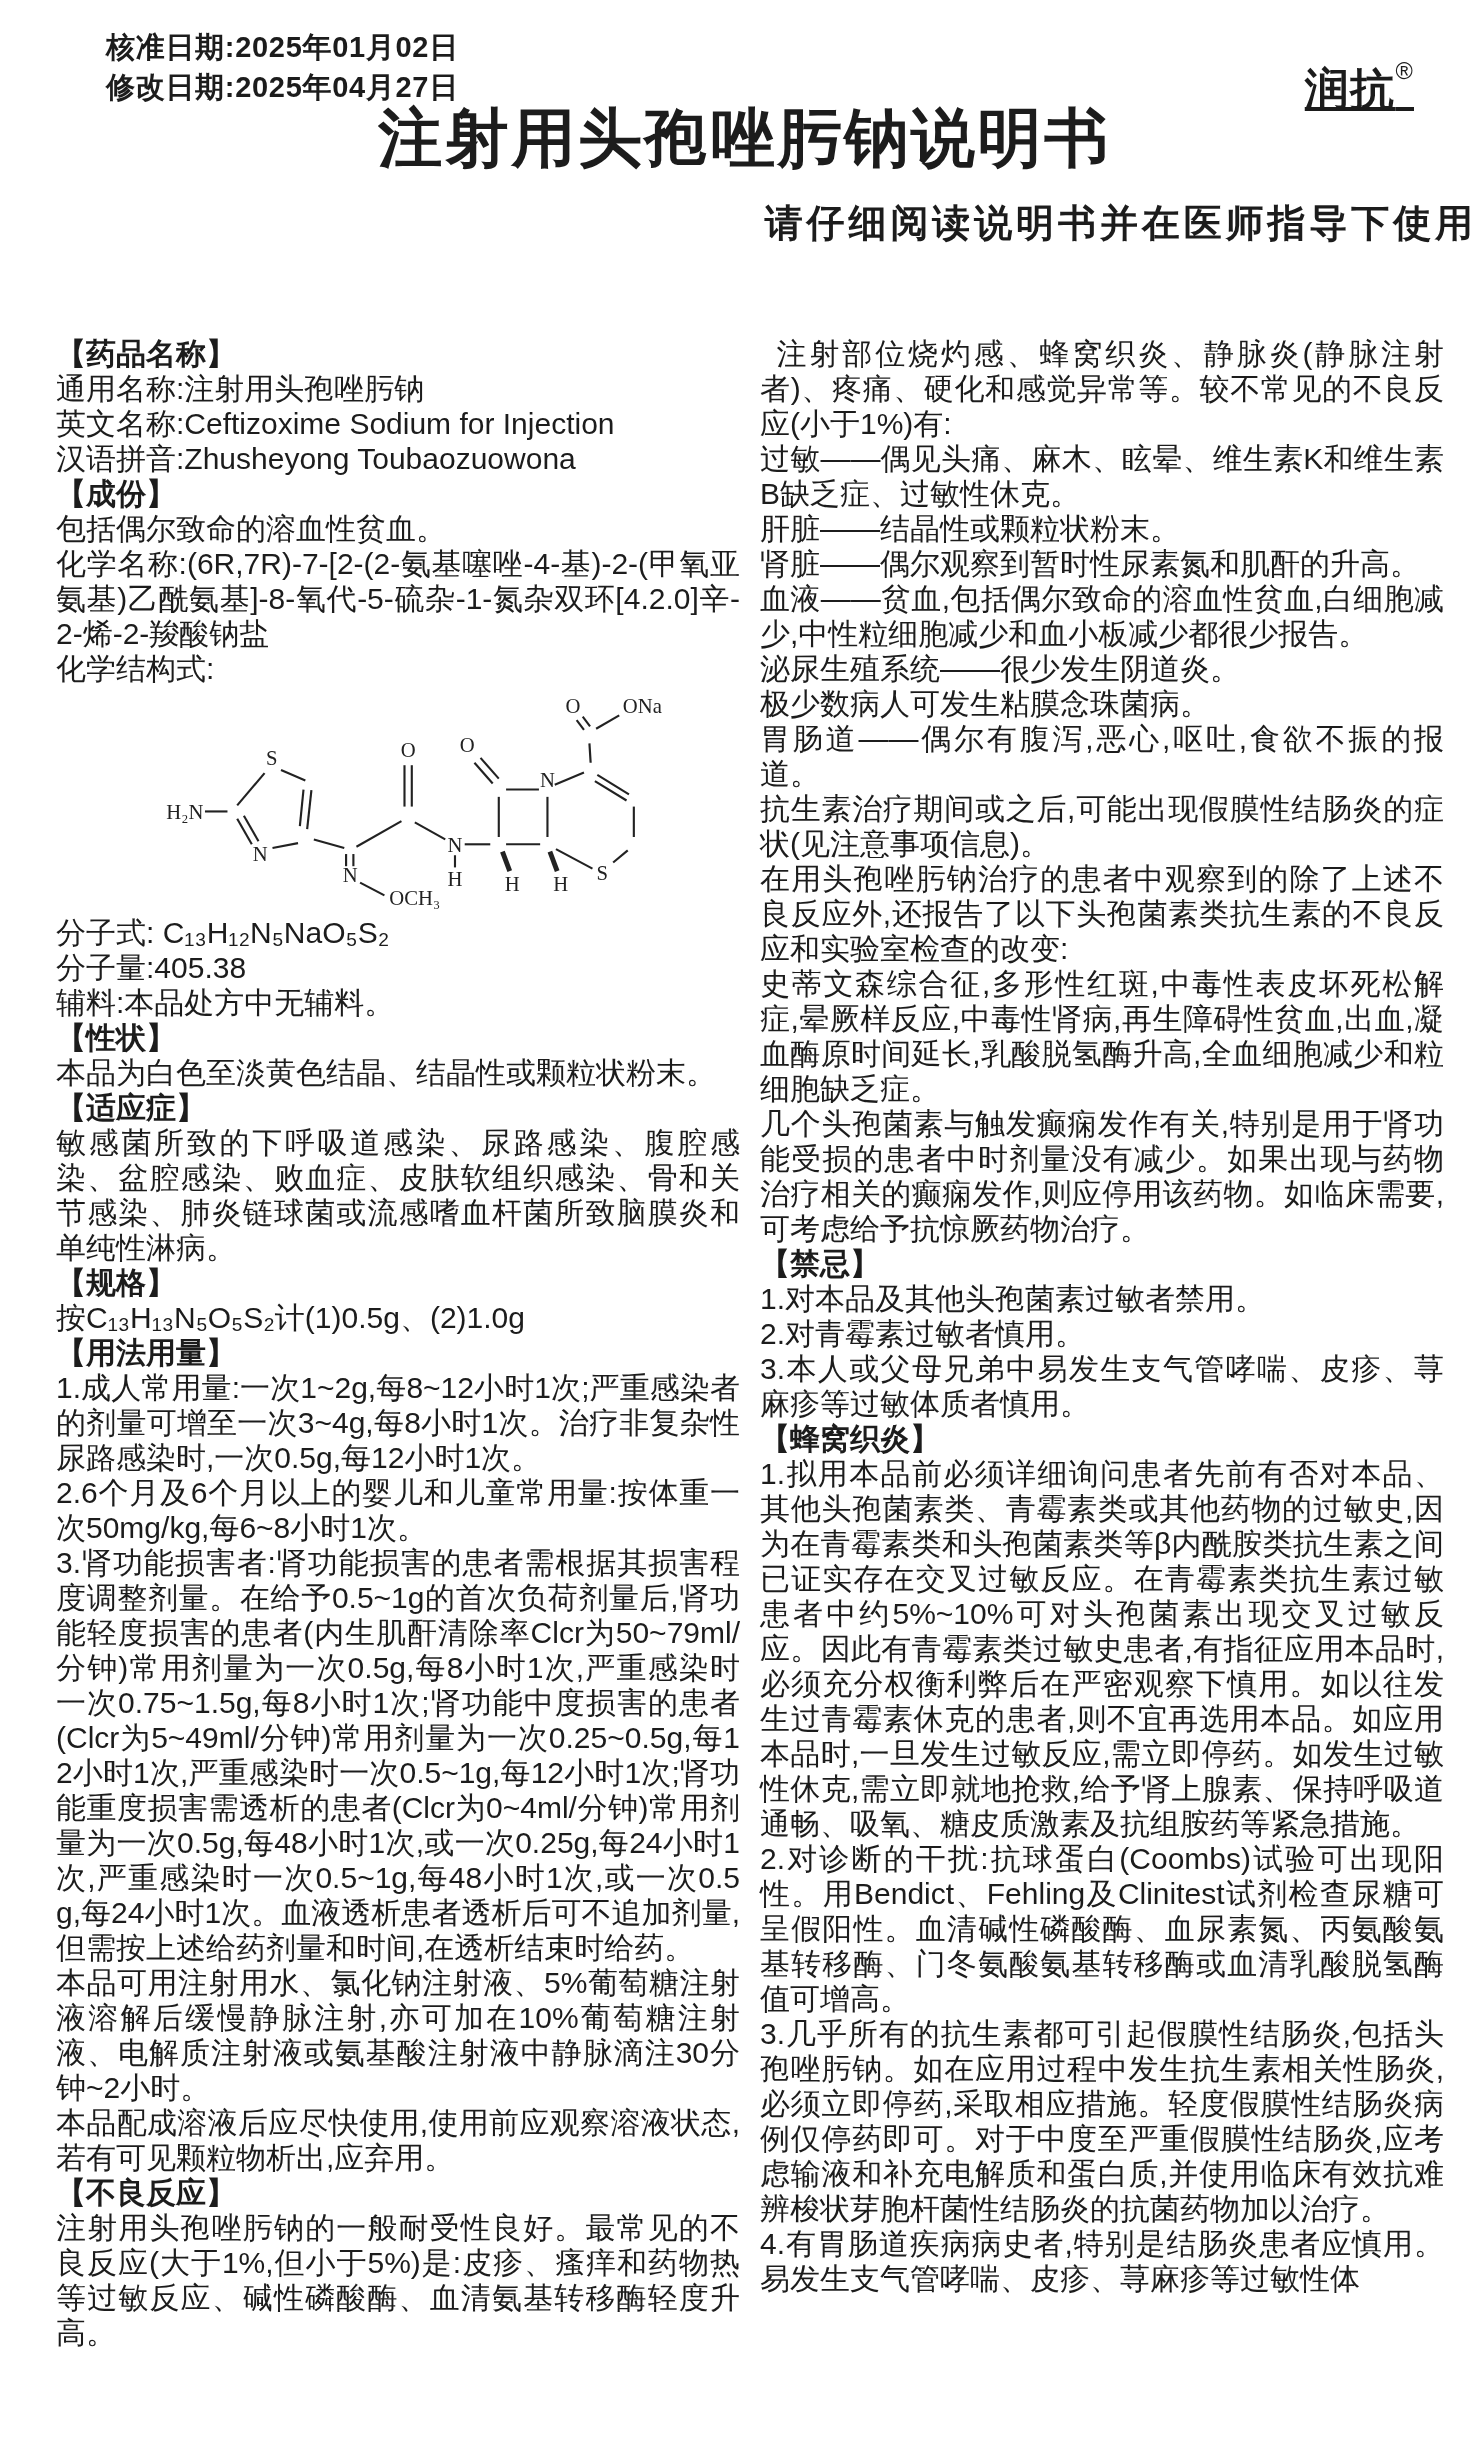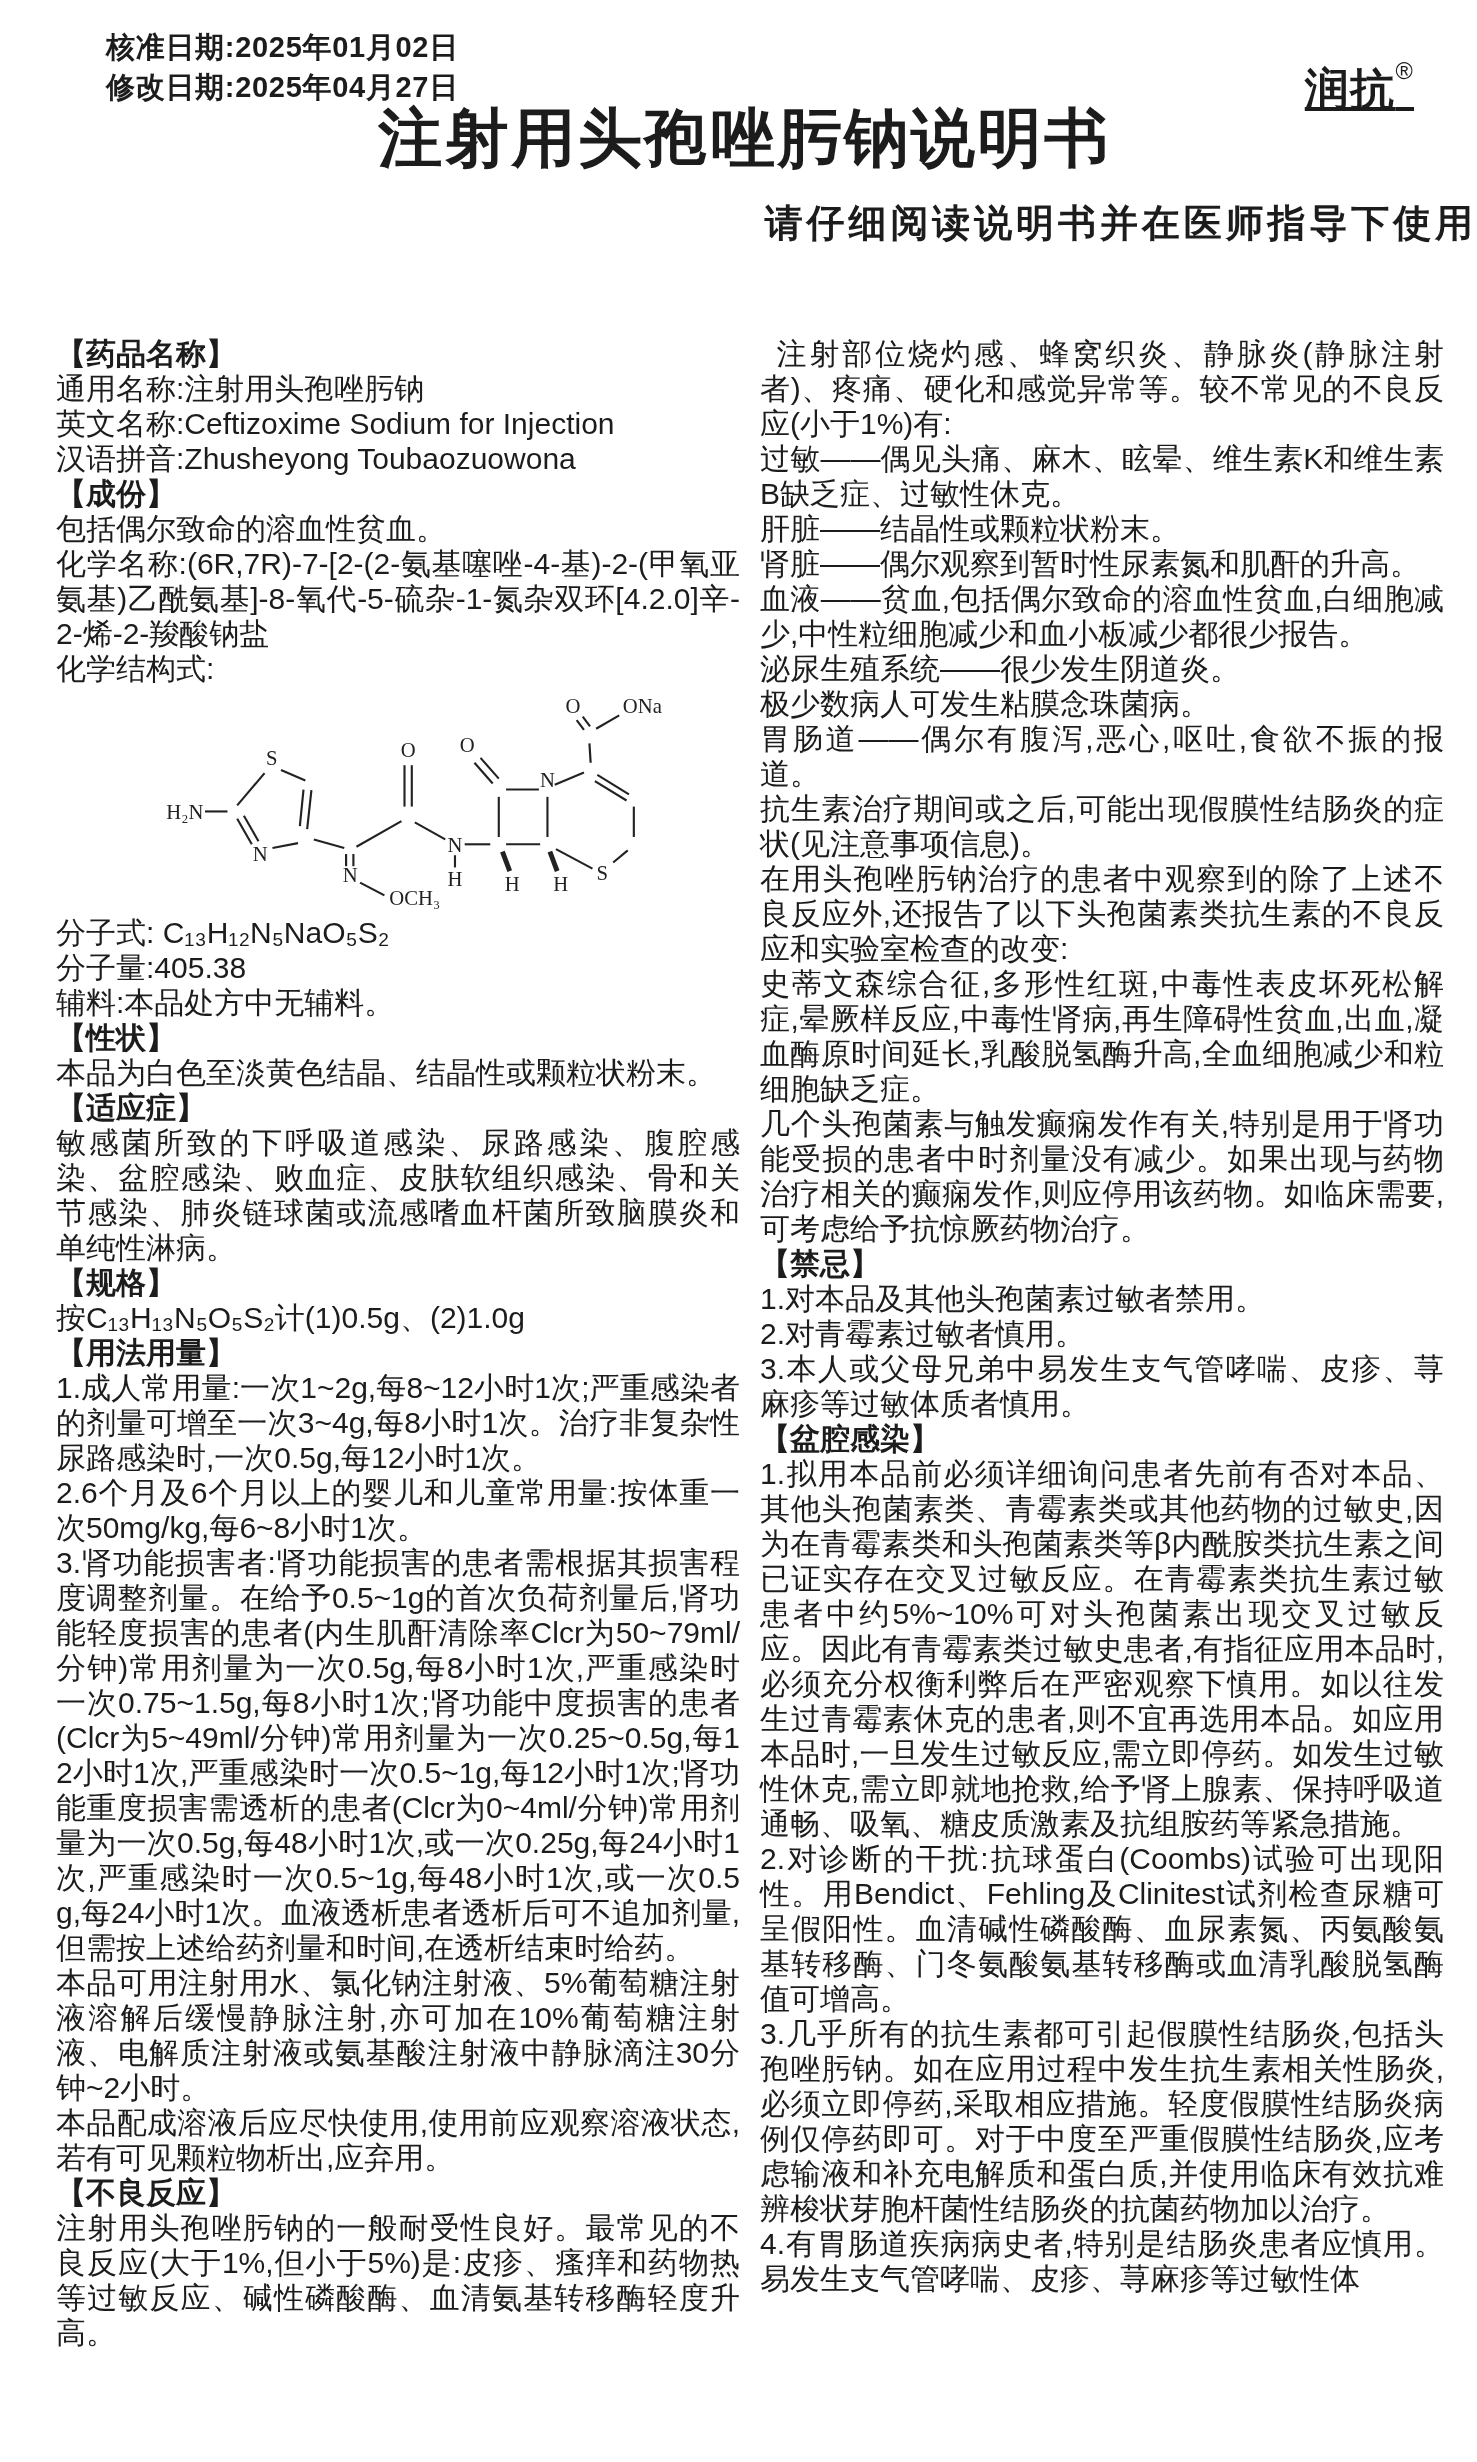--- a/index.html
+++ b/index.html
@@ -141,19 +141,19 @@
     <div class="blk para">极少数病人可发生粘膜念珠菌病。</div>
     <div class="blk para">胃肠道——偶尔有腹泻,恶心,呕吐,食欲不振的报道。</div>
     <div class="blk para">抗生素治疗期间或之后,可能出现假膜性结肠炎的症状(见注意事项信息)。</div>
     <div class="blk para">在用头孢唑肟钠治疗的患者中观察到的除了上述不良反应外,还报告了以下头孢菌素类抗生素的不良反应和实验室检查的改变:</div>
     <div class="blk para">史蒂文森综合征,多形性红斑,中毒性表皮坏死松解症,晕厥样反应,中毒性肾病,再生障碍性贫血,出血,凝血酶原时间延长,乳酸脱氢酶升高,全血细胞减少和粒细胞缺乏症。</div>
     <div class="blk para">几个头孢菌素与触发癫痫发作有关,特别是用于肾功能受损的患者中时剂量没有减少。如果出现与药物治疗相关的癫痫发作,则应停用该药物。如临床需要,可考虑给予抗惊厥药物治疗。</div>
     <div class="blk heading">【禁忌】</div>
     <div class="blk para">1.对本品及其他头孢菌素过敏者禁用。</div>
     <div class="blk para">2.对青霉素过敏者慎用。</div>
     <div class="blk para">3.本人或父母兄弟中易发生支气管哮喘、皮疹、荨麻疹等过敏体质者慎用。</div>
-    <div class="blk heading">【盆腔感染】</div>
+    <div class="blk heading">【蜂窝织炎】</div>
     <div class="blk para">1.拟用本品前必须详细询问患者先前有否对本品、其他头孢菌素类、青霉素类或其他药物的过敏史,因为在青霉素类和头孢菌素类等β内酰胺类抗生素之间已证实存在交叉过敏反应。在青霉素类抗生素过敏患者中约5%~10%可对头孢菌素出现交叉过敏反应。因此有青霉素类过敏史患者,有指征应用本品时,必须充分权衡利弊后在严密观察下慎用。如以往发生过青霉素休克的患者,则不宜再选用本品。如应用本品时,一旦发生过敏反应,需立即停药。如发生过敏性休克,需立即就地抢救,给予肾上腺素、保持呼吸道通畅、吸氧、糖皮质激素及抗组胺药等紧急措施。</div>
     <div class="blk para">2.对诊断的干扰:抗球蛋白(Coombs)试验可出现阳性。用Bendict、Fehling及Clinitest试剂检查尿糖可呈假阳性。血清碱性磷酸酶、血尿素氮、丙氨酸氨基转移酶、门冬氨酸氨基转移酶或血清乳酸脱氢酶值可增高。</div>
     <div class="blk para">3.几乎所有的抗生素都可引起假膜性结肠炎,包括头孢唑肟钠。如在应用过程中发生抗生素相关性肠炎,必须立即停药,采取相应措施。轻度假膜性结肠炎病例仅停药即可。对于中度至严重假膜性结肠炎,应考虑输液和补充电解质和蛋白质,并使用临床有效抗难辨梭状芽胞杆菌性结肠炎的抗菌药物加以治疗。</div>
     <div class="blk para">4.有胃肠道疾病病史者,特别是结肠炎患者应慎用。易发生支气管哮喘、皮疹、荨麻疹等过敏性体</div>
   </div>
 
 
 </body></html>

